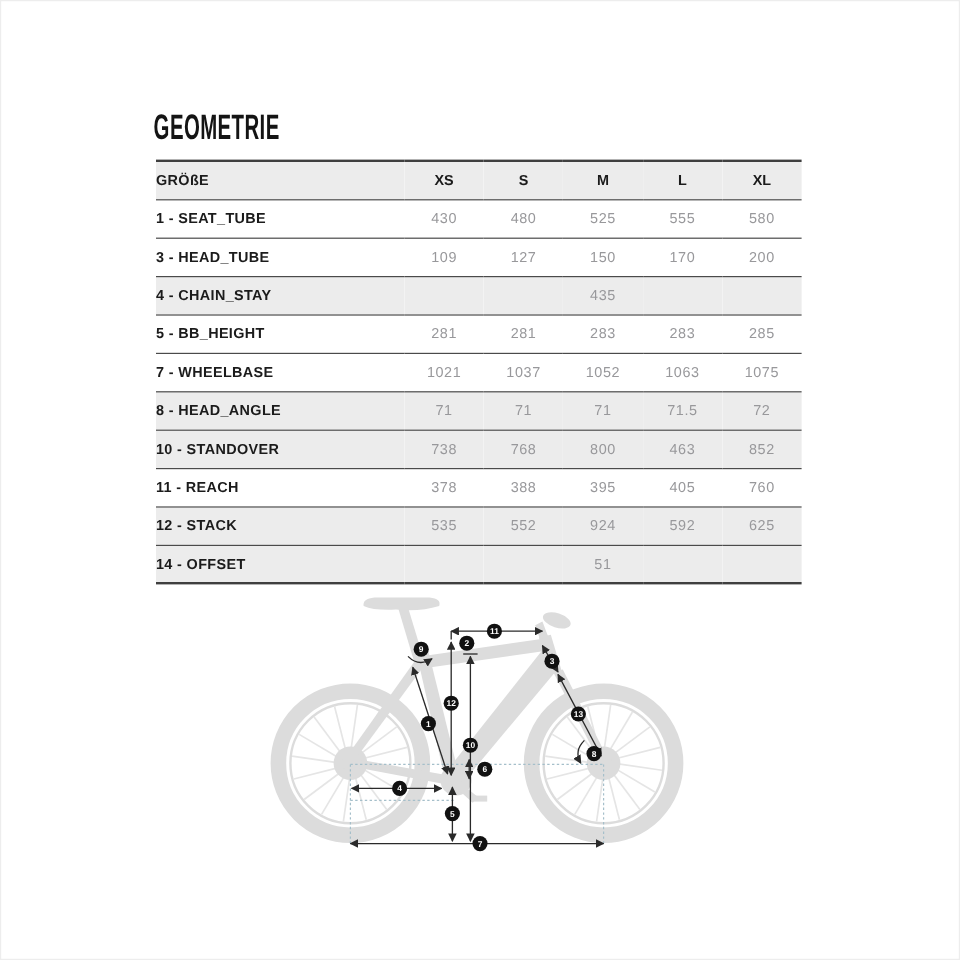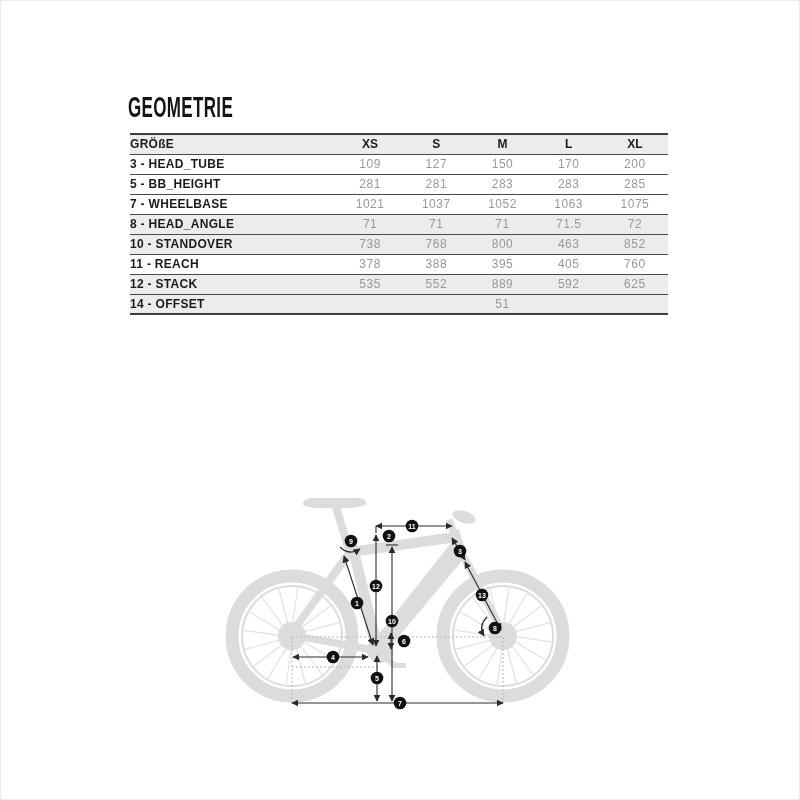--- a/index.html
+++ b/index.html
@@ -17,21 +17,21 @@
     transform:scaleX(0.68) scaleY(1.18);transform-origin:left top;white-space:nowrap;
   }
   
   .geo-table-wrap{position:absolute;left:130px;top:133px;width:538px;}
   table.geo{
     width:100%;border-collapse:collapse;table-layout:fixed;
     font-size:12px;border-top:2px solid #3f3f3f;border-bottom:2px solid #3f3f3f;
   }
   table.geo col.c-label{width:207px;}
   table.geo col.c-size{width:66.2px;}
-  table.geo tr{height:20px;}
+  table.geo tr{height:32px;}
   table.geo td,table.geo th{
     border-bottom:1.5px solid #4a4a4a;padding:0;vertical-align:middle;
     white-space:nowrap;overflow:hidden;
   }
   table.geo thead tr{background:#ececec;}
   table.geo tbody tr.even{background:#ececec;}
   table.geo tbody tr.odd{background:#ffffff;}
   .hdr-label, .lbl{
     text-align:left;padding-left:5px;font-weight:700;color:#1b1b1b;letter-spacing:0.3px;
   }
@@ -68,27 +68,43 @@
         <th class="hdr-label">GRÖßE</th>
       <th class="hdr-size">XS</th>
           <th class="hdr-size">S</th>
           <th class="hdr-size">M</th>
           <th class="hdr-size">L</th>
           <th class="hdr-size">XL</th>
         </tr>
     </thead>
     <tbody>
         <tr class="odd">
+          <td class="lbl">1 - SEAT_TUBE</td>
+          <td class="val">430</td>
+          <td class="val">480</td>
+          <td class="val">525</td>
+          <td class="val">555</td>
+          <td class="val">580</td>
+        </tr>
+        <tr class="odd">
           <td class="lbl">3 - HEAD_TUBE</td>
           <td class="val">109</td>
           <td class="val">127</td>
           <td class="val">150</td>
           <td class="val">170</td>
           <td class="val">200</td>
         </tr>
+        <tr class="even">
+          <td class="lbl">4 - CHAIN_STAY</td>
+          <td class="val"></td>
+          <td class="val"></td>
+          <td class="val">435</td>
+          <td class="val"></td>
+          <td class="val"></td>
+        </tr>
         <tr class="odd">
           <td class="lbl">5 - BB_HEIGHT</td>
           <td class="val">281</td>
           <td class="val">281</td>
           <td class="val">283</td>
           <td class="val">283</td>
           <td class="val">285</td>
         </tr>
         <tr class="odd">
           <td class="lbl">7 - WHEELBASE</td>
@@ -119,21 +135,21 @@
           <td class="val">378</td>
           <td class="val">388</td>
           <td class="val">395</td>
           <td class="val">405</td>
           <td class="val">760</td>
         </tr>
         <tr class="even">
           <td class="lbl">12 - STACK</td>
           <td class="val">535</td>
           <td class="val">552</td>
-          <td class="val">889</td>
+          <td class="val">924</td>
           <td class="val">592</td>
           <td class="val">625</td>
         </tr>
         <tr class="even">
           <td class="lbl">14 - OFFSET</td>
           <td class="val"></td>
           <td class="val"></td>
           <td class="val">51</td>
           <td class="val"></td>
           <td class="val"></td>

